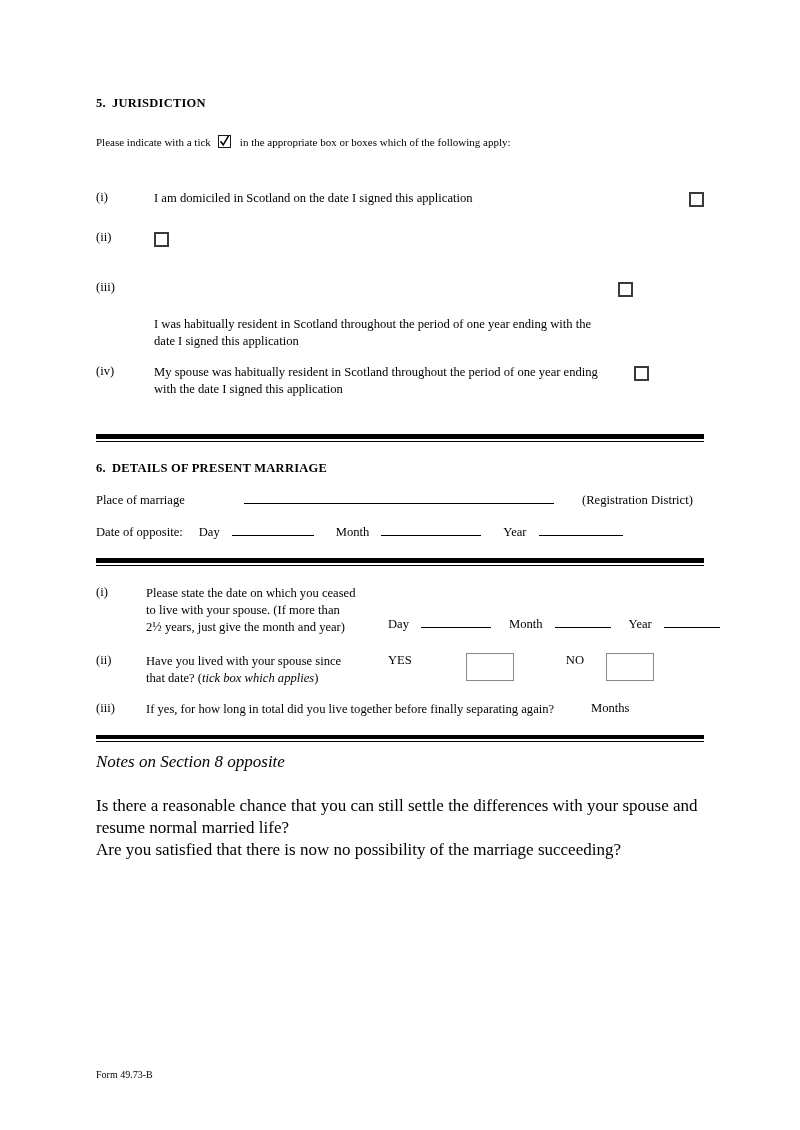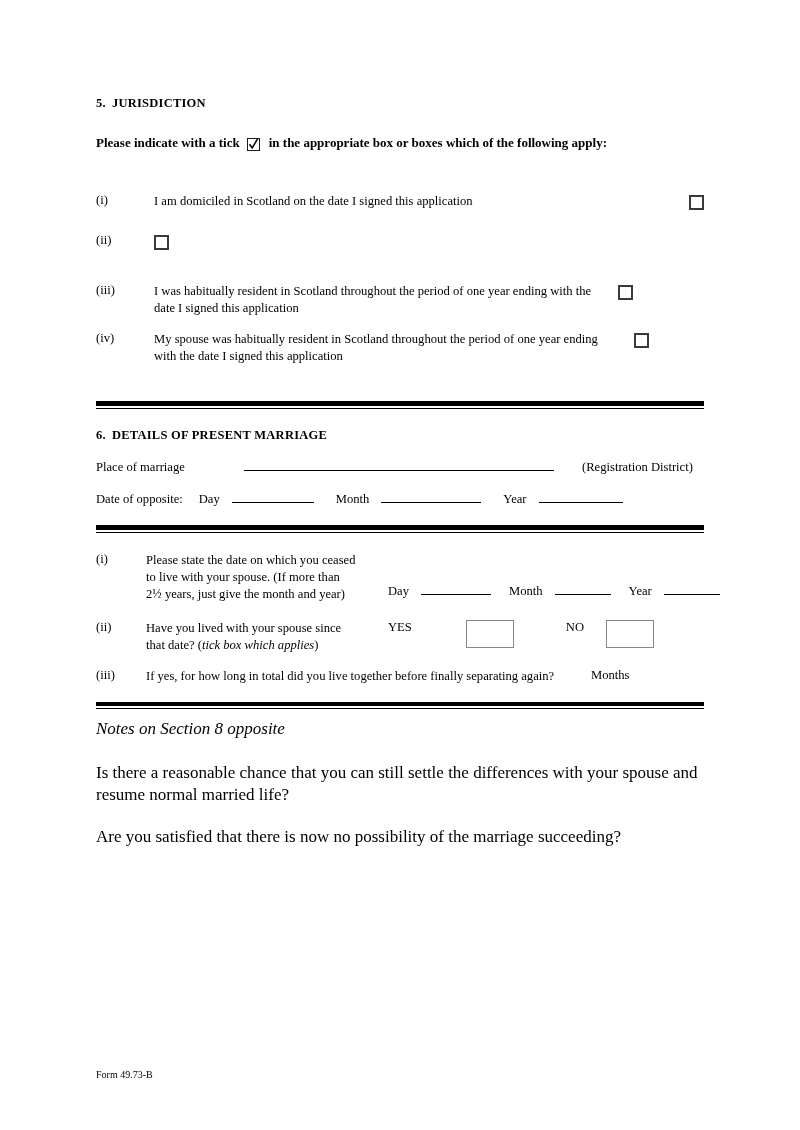--- a/index.html
+++ b/index.html
@@ -58,23 +58,22 @@
   
   .txt {
     font-size: 17px;
     line-height: 1.32;
   }
   .italic { font-style: italic; }
 
   
   .intro {
     display: flex;
-    align-items: flex-end;
-    font-size: 13px;
-    font-weight: bold;
+    align-items: center;
+    font-size: 11px;
   }
   .tickbox {
     display: inline-block;
     width: 13px;
     height: 13px;
     border: 1.5px solid #1a1a1a;
     position: relative;
     margin: 0 9px 0 7px;
     box-sizing: border-box;
     flex: 0 0 auto;
@@ -183,21 +182,21 @@
         <span class="j-box"></span>
       </div>
 
       <div class="j-item" style="margin-top:23px;">
         <span class="j-num">(ii)</span>
         <span class="j-box"></span>
       </div>
 
       <div class="j-item" style="margin-top:33px;">
         <span class="j-num">(iii)</span>
-        <span class="j-text" style="max-width:452px;">I was habitually resident in Scotland throughout the period of one year ending with the date I signed this application</span>
+        <span class="j-text" style="max-width:452px;margin-top:36px;">I was habitually resident in Scotland throughout the period of one year ending with the date I signed this application</span>
         <span class="j-box"></span>
       </div>
 
       <div class="j-item" style="margin-top:15px;">
         <span class="j-num">(iv)</span>
         <span class="j-text" style="max-width:468px;">My spouse was habitually resident in Scotland throughout the period of one year ending with the date I signed this application</span>
         <span class="j-box"></span>
       </div>
 
     </div>
@@ -276,18 +275,18 @@
     <div class="rule-double rule-thin" style="margin-top:17px;">
       <div class="bar"></div>
         <div class="gap"></div>
         <div class="line"></div>
     </div>
 
     <div class="txt italic" style="margin-top:9px;">Notes on Section 8 opposite</div>
 
     <div class="txt" style="margin-top:21px; width:604px;">Is there a reasonable chance that you can still settle the differences with your spouse and resume normal married life?</div>
 
-    <div class="txt" style="margin-top:20px;">Are you satisfied that there is now no possibility of the marriage succeeding?</div>
+    <div class="txt" style="">Are you satisfied that there is now no possibility of the marriage succeeding?</div>
 
   </div>
 
   <div class="footer">Form 49.73-B</div>
 </div>
 
 </body></html>

